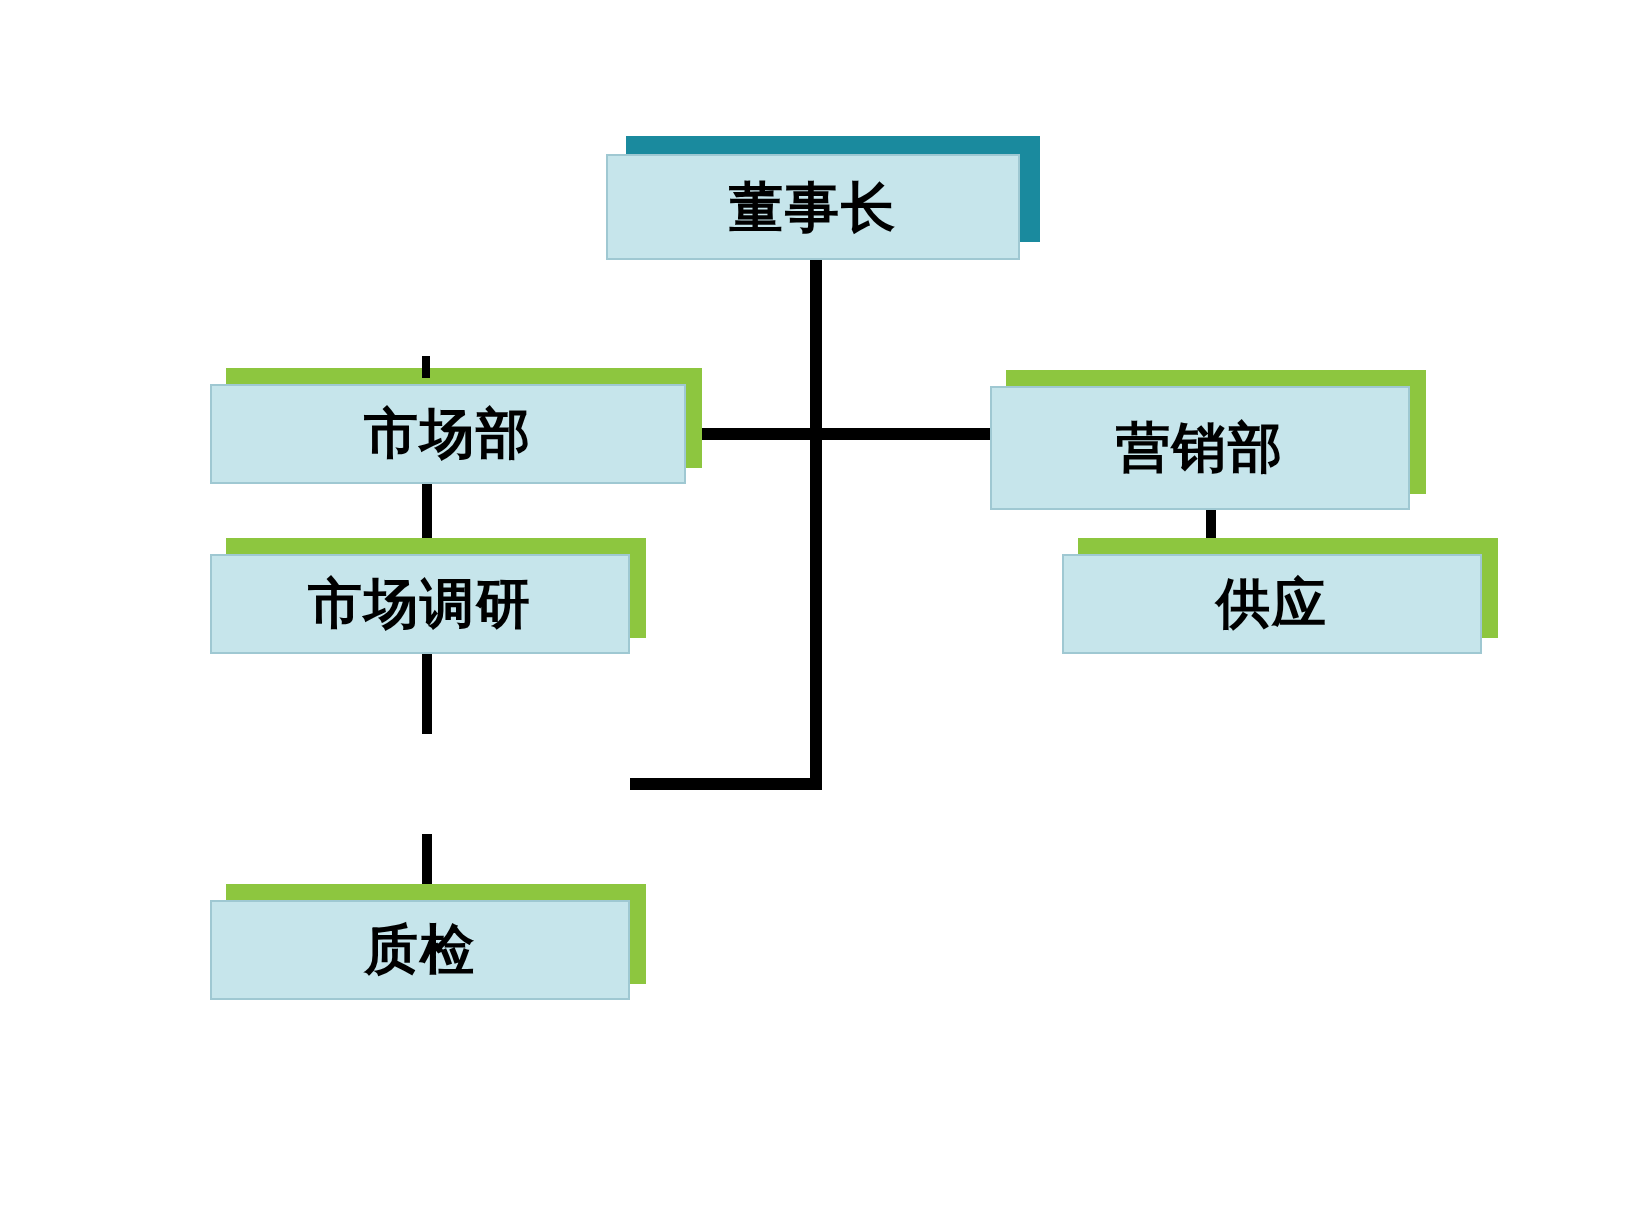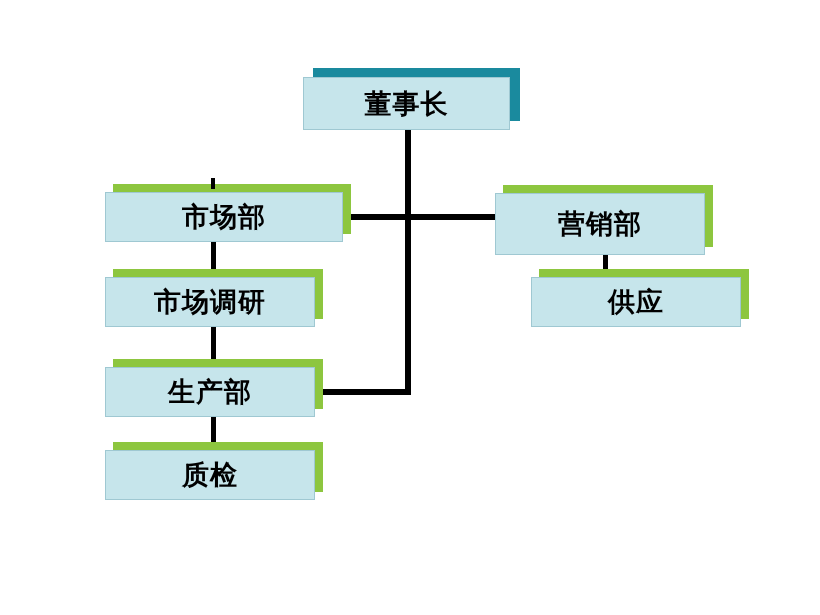--- a/index.html
+++ b/index.html
@@ -81,23 +81,20 @@
   </div>
 
   <div class="node marketing">
     <span class="label">市场部</span>
   </div>
 
   <div class="node research">
     <span class="label">市场调研</span>
   </div>
 
-  <div class="node production">
-    <span class="label">生产部</span>
-  </div>
 
   <div class="node qc">
     <span class="label">质检</span>
   </div>
 
   <div class="node sales">
     <span class="label">营销部</span>
   </div>
 
   <div class="node supply">

